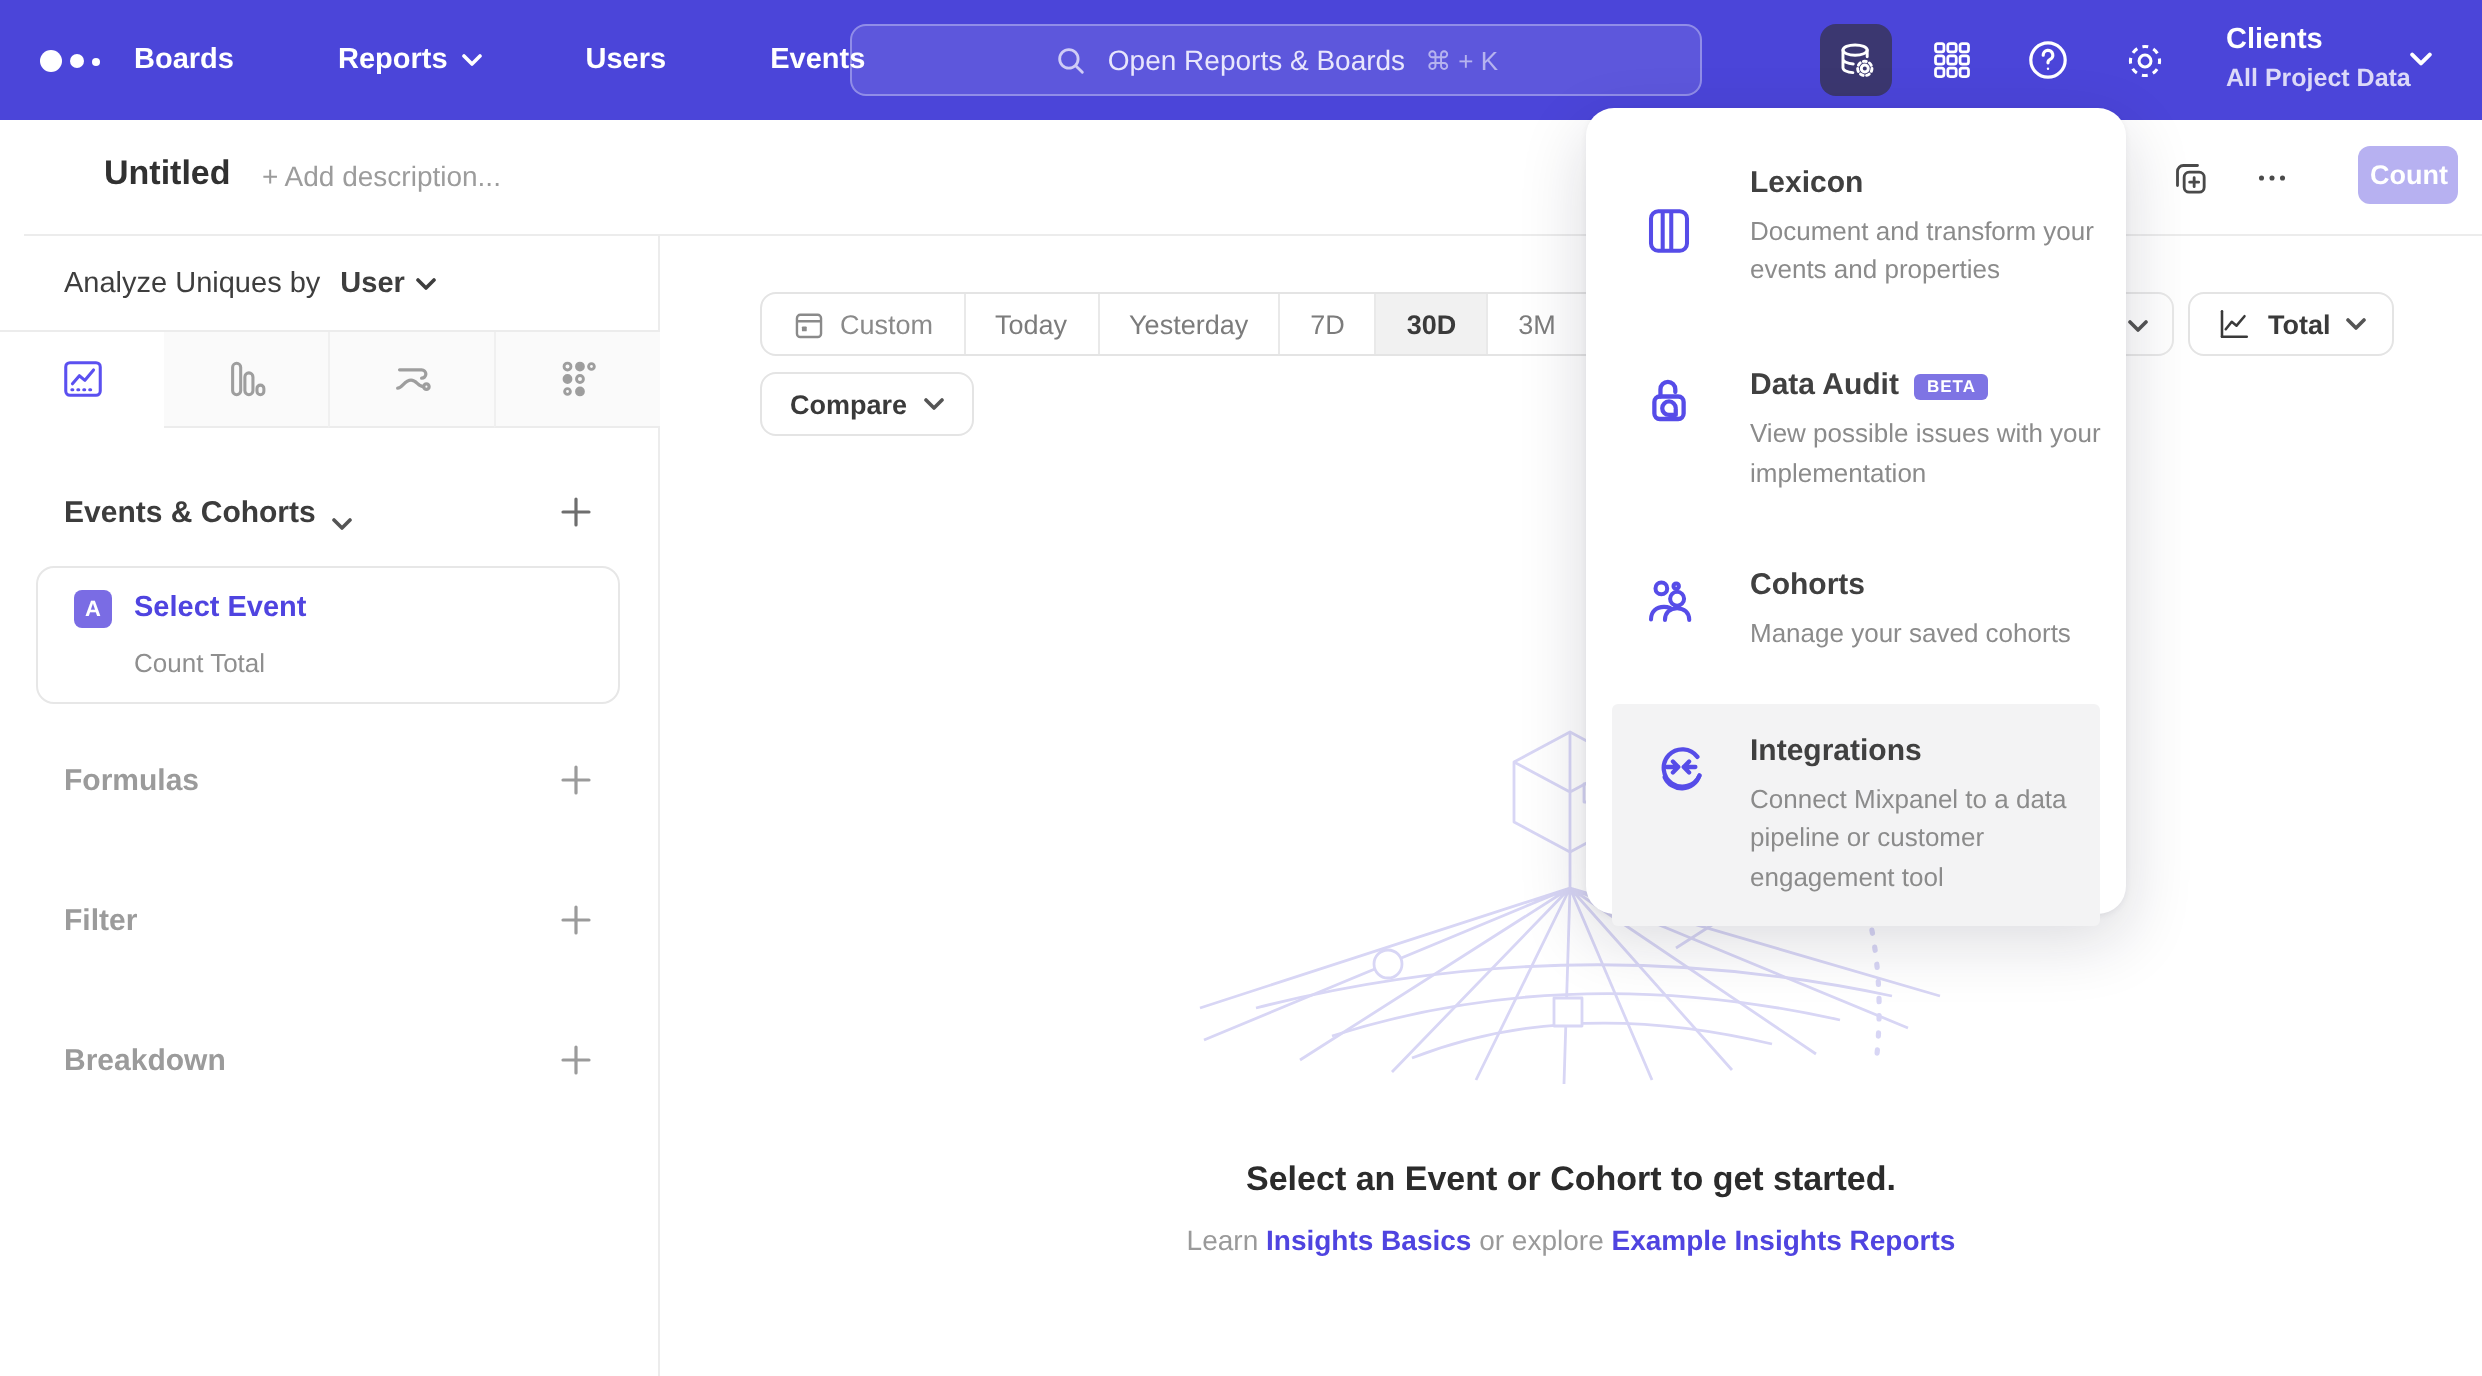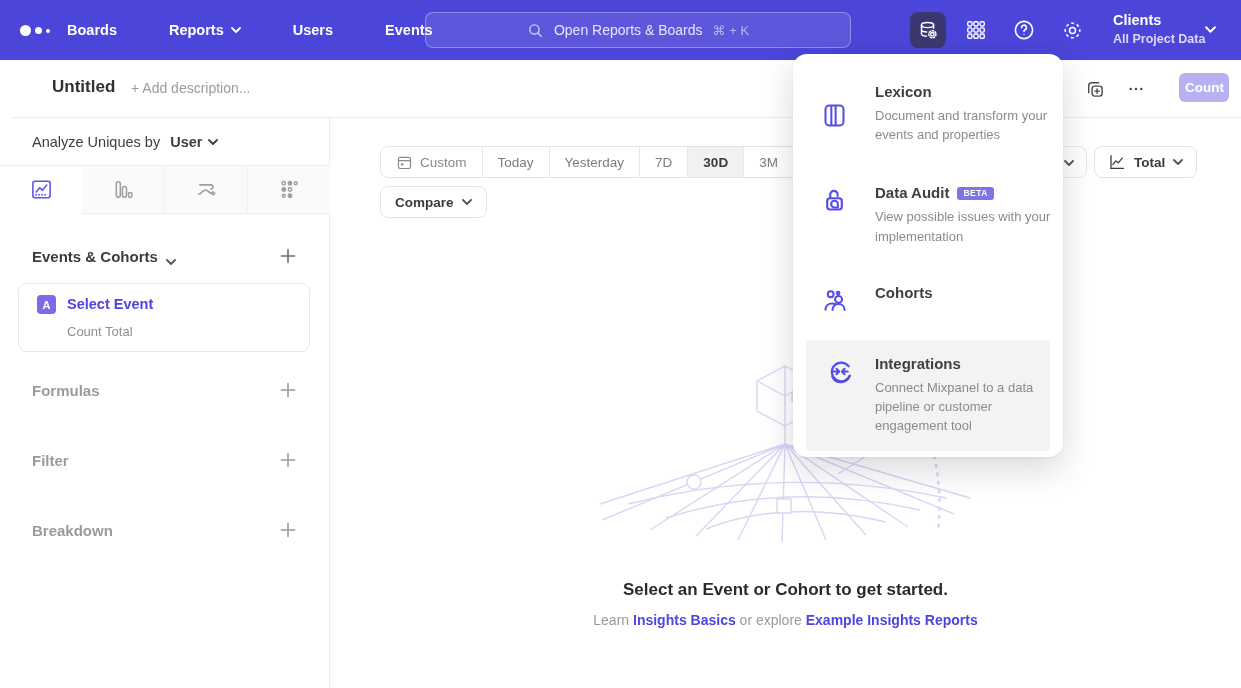--- a/index.html
+++ b/index.html
@@ -468,20 +468,21 @@
           <circle cx="15.2" cy="5.4" r="1.2"></circle>
           <circle cx="15.6" cy="11" r="3.1"></circle>
           <path d="M4 20.2c0-3.4 2.3-5.6 5.8-5.6 1 0 1.9.2 2.7.5"></path>
           <path d="M10.2 20.4c0-3.2 2.3-5.2 5.4-5.2s5.4 2 5.4 5.2"></path>
         </svg>
       </span>
       <div class="dd-txt">
         <div class="dd-title-row">
           <span class="dd-title">Cohorts</span>
         </div>
+        <div class="dd-desc">Manage your saved cohorts</div>
       </div>
     </div>
 
     <div class="dd-hover">
       <div class="dd-item">
         <span class="dd-ic">
           <svg width="27" height="27" viewBox="0 0 24 24" fill="none" stroke="currentColor" stroke-width="1.9" stroke-linecap="round" stroke-linejoin="round">
             <path d="M19.3 7.5a8.3 8.3 0 1 0 .9 8.3"></path>
             <path d="M4.7 16.5a8.3 8.3 0 0 0 15.5-.7"></path>
             <path d="M5.6 12h5.2M8.4 9.6L10.8 12l-2.4 2.4"></path>

